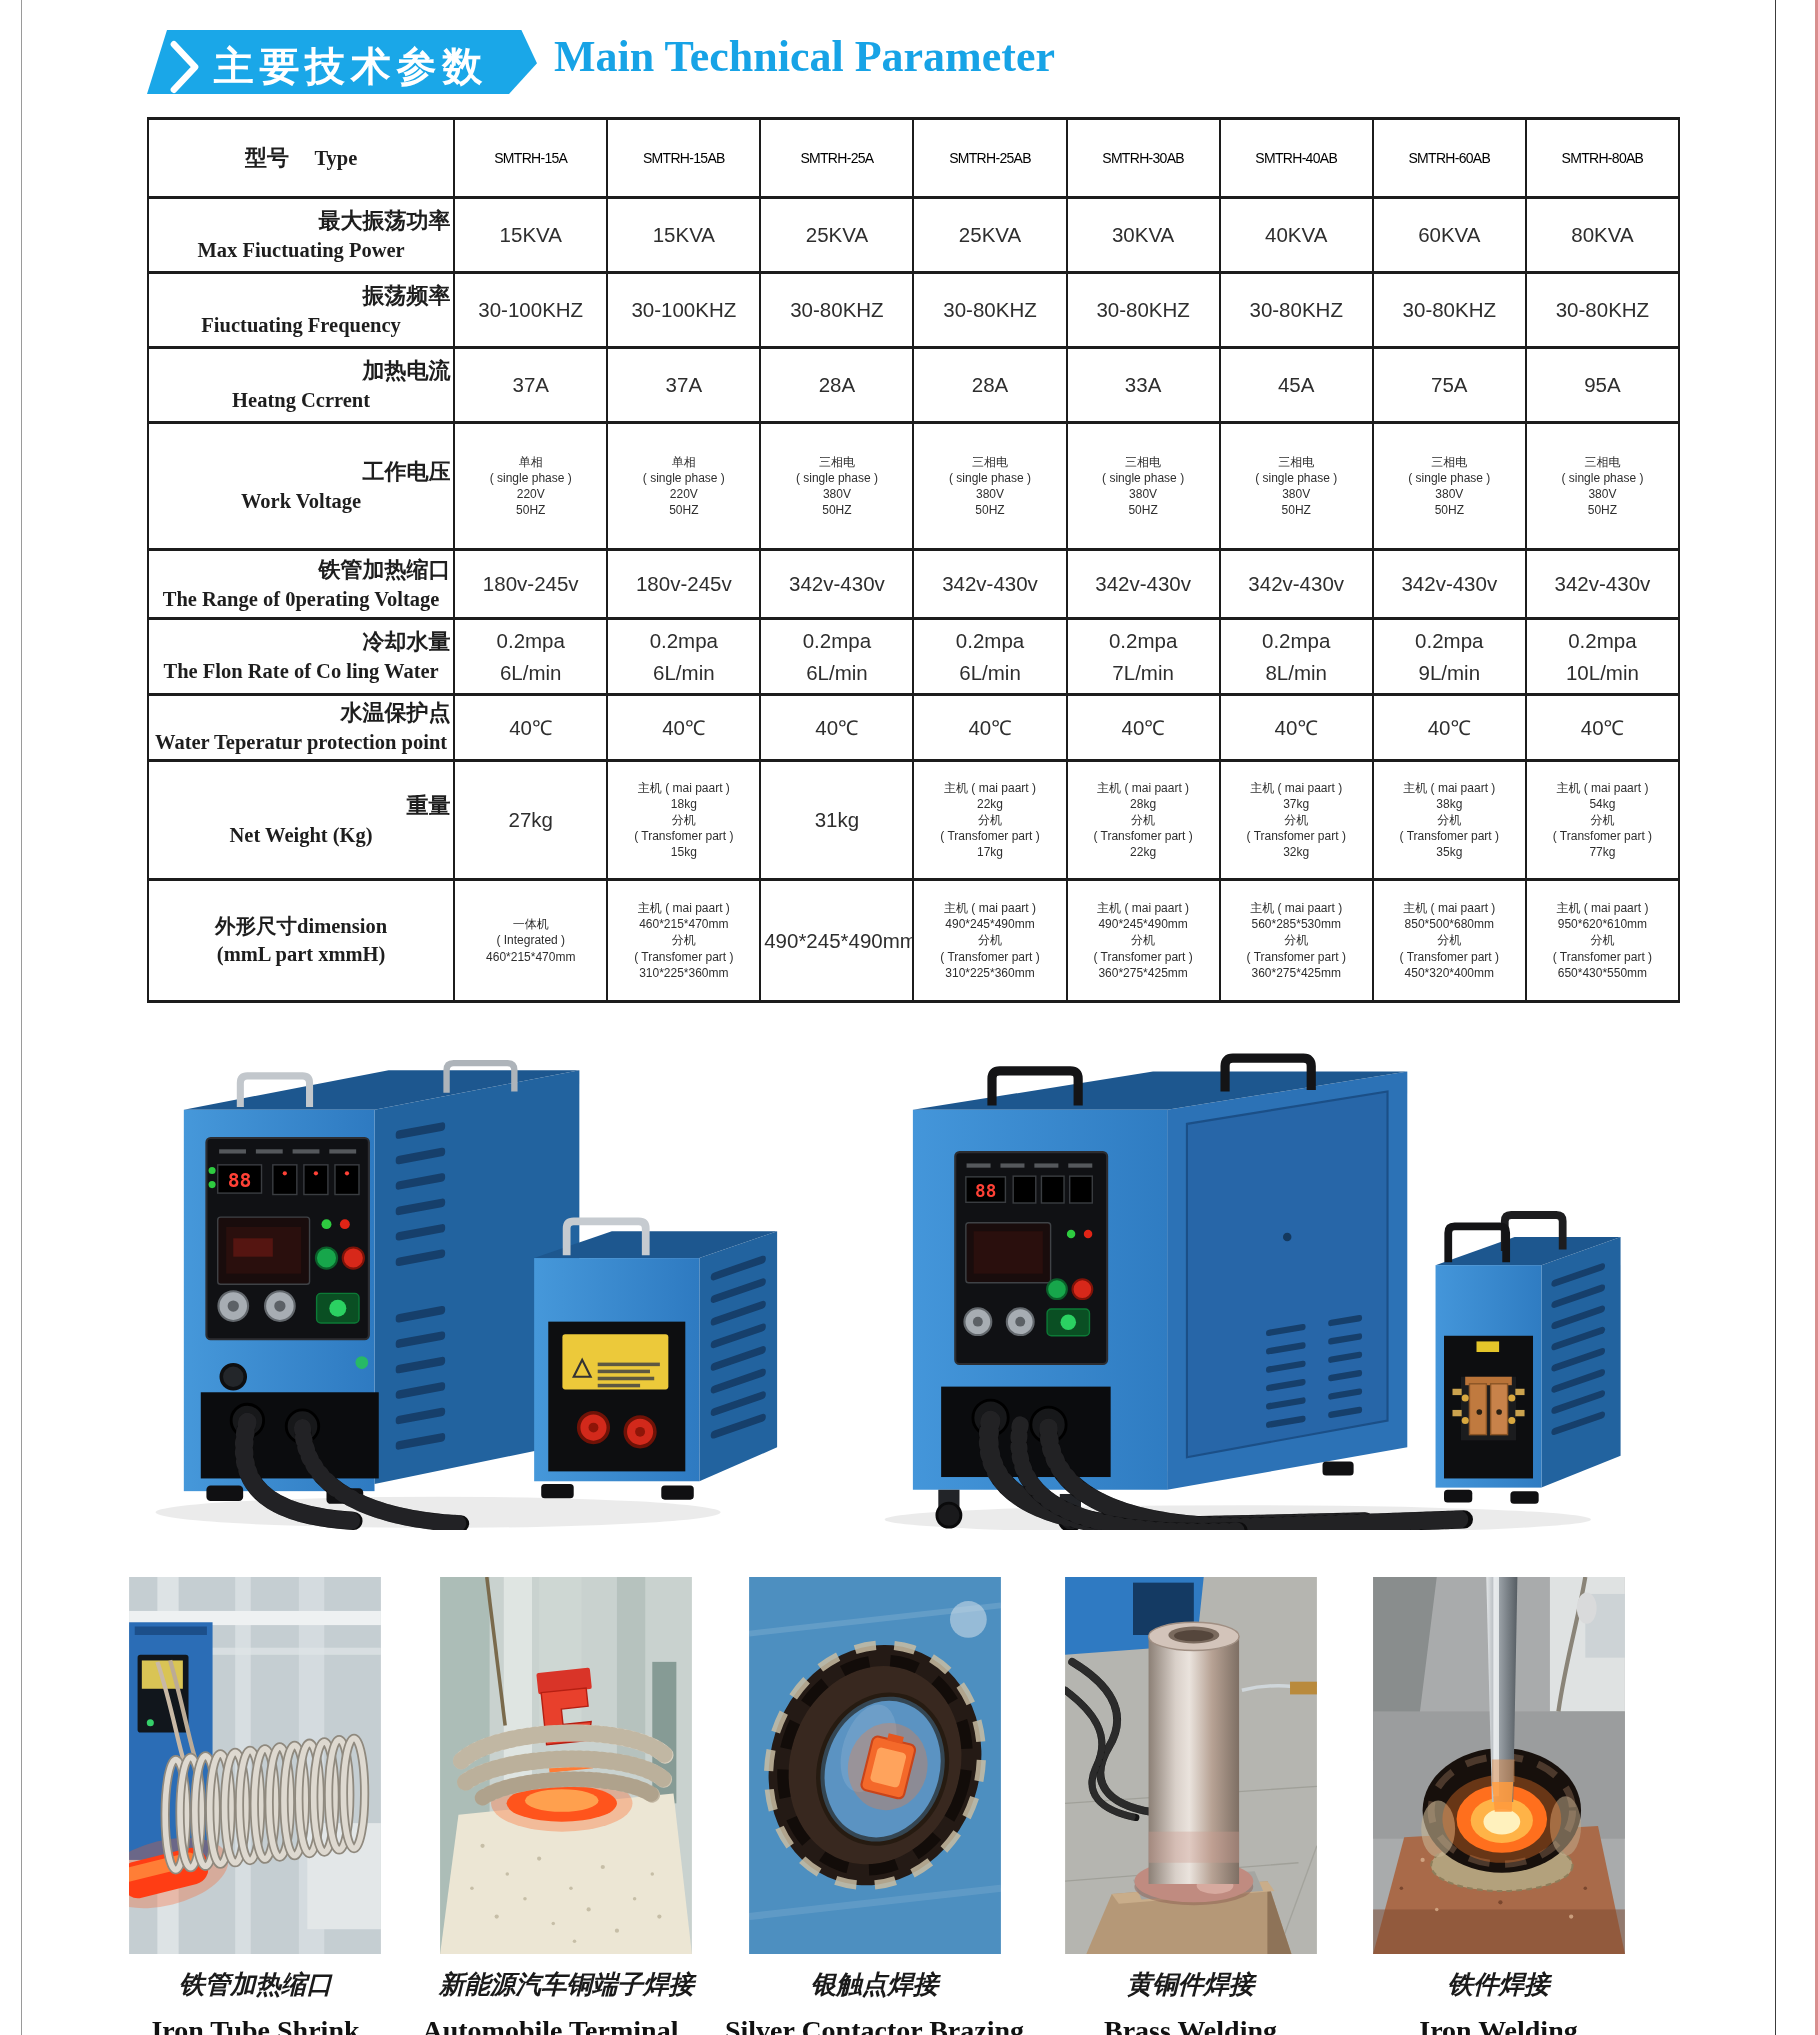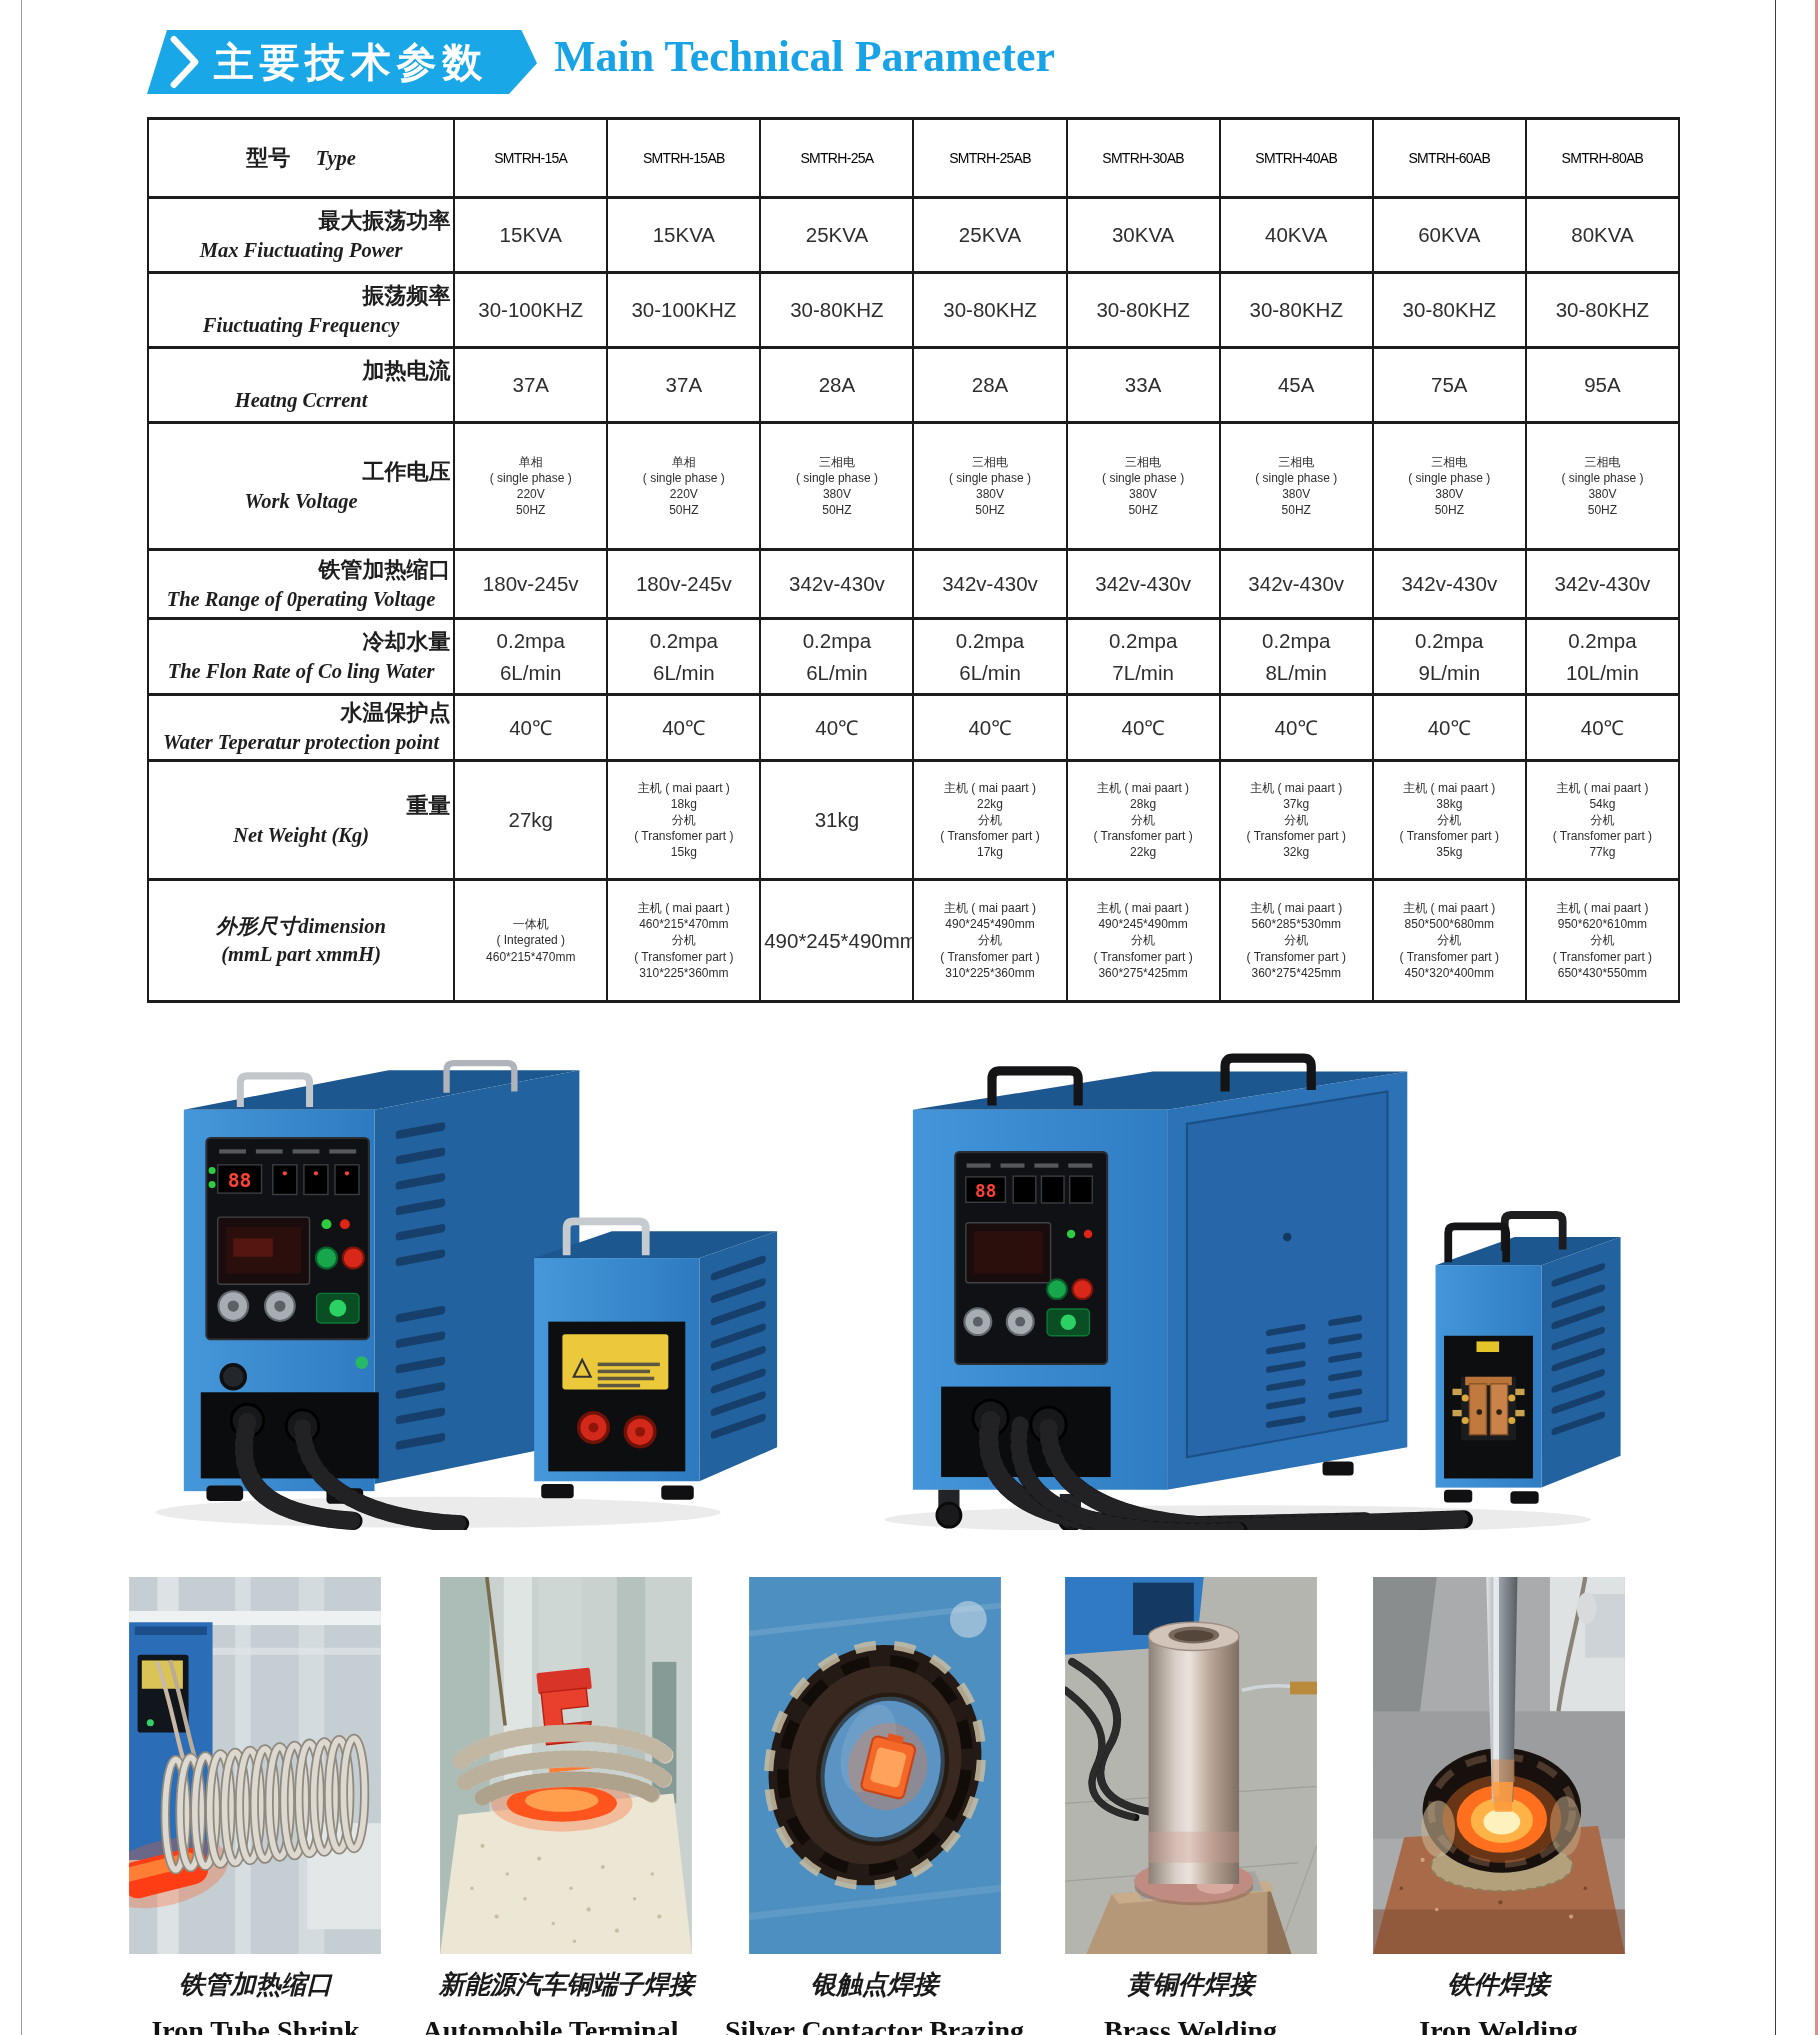--- a/index.html
+++ b/index.html
@@ -2,33 +2,33 @@
 <html style="font-size:11.3px"><head>
 <meta charset="utf-8">
 <style>
   html,body{margin:0;padding:0;background:#fff;}
   #page{position:relative;width:1818px;height:2035px;background:#ffffff;overflow:hidden;
         font-family:"Liberation Sans",sans-serif;color:#222;}
   .vline{position:absolute;top:0;bottom:0;width:1.4px;}
   
   #banner{position:absolute;left:147px;top:30px;width:390px;height:64px;background:#1aa7e8;
           clip-path:polygon(20px 0%,calc(100% - 15.6px) 0%,100% 52%,calc(100% - 28px) 100%,0% 100%);
-          display:flex;align-items:center;}
+          display:flex;align-items:flex-end;}
   #banner .chev{margin-left:21px;flex:0 0 auto;}
   #banner .cn{color:#fff;font-size:40px;font-weight:700;letter-spacing:5.7px;margin-left:12.7px;white-space:nowrap;}
   #title-en{position:absolute;left:554px;top:31px;font-family:"Liberation Serif",serif;
             font-weight:700;font-size:44px;color:#17a3e6;white-space:nowrap;}
   
   #spec-table{position:absolute;left:147px;top:117px;width:1533px;border-collapse:collapse;table-layout:fixed;}
   #spec-table td{border-left:2.1px solid #1c1c1c;border-right:2.1px solid #1c1c1c;
                  border-top:3.5px solid #1c1c1c;border-bottom:3.5px solid #1c1c1c;
                  text-align:center;vertical-align:middle;padding:0 2.8px;overflow:hidden;}
   #spec-table col.c0{width:306px;} #spec-table col.cd{width:153px;}
   .lab-cn{font-size:22px;font-weight:700;color:#1e1e1e;line-height:1.4;text-align:right;}
-  .lab-en{font-family:"Liberation Serif",serif;font-size:20.5px;font-weight:700;color:#1e1e1e;line-height:1.35;font-style:italic;}
+  .lab-en{font-family:"Liberation Serif",serif;font-size:20.5px;font-weight:700;color:#1e1e1e;line-height:1.35;}
   td.mod{font-size:14px;color:#000000;letter-spacing:-0.7px;}
   td.dat{font-size:20.5px;color:#2e2e2e;line-height:1.55;}
   td.dat.sm{font-size:12px;line-height:1.34;}
   
   .abs{position:absolute;}
   figure{margin:0;}
   .cap{position:absolute;width:325px;text-align:center;}
   .cap-cn{font-size:25.5px;font-weight:700;color:#1a1a1a;margin-bottom:11.3px;font-style:italic;}
   .cap-en{font-family:"Liberation Serif",serif;font-size:28px;font-weight:700;color:#111;line-height:1.25;}
   .cap-en.wrapleft{width:288px;margin:0 auto;text-align:left;}

